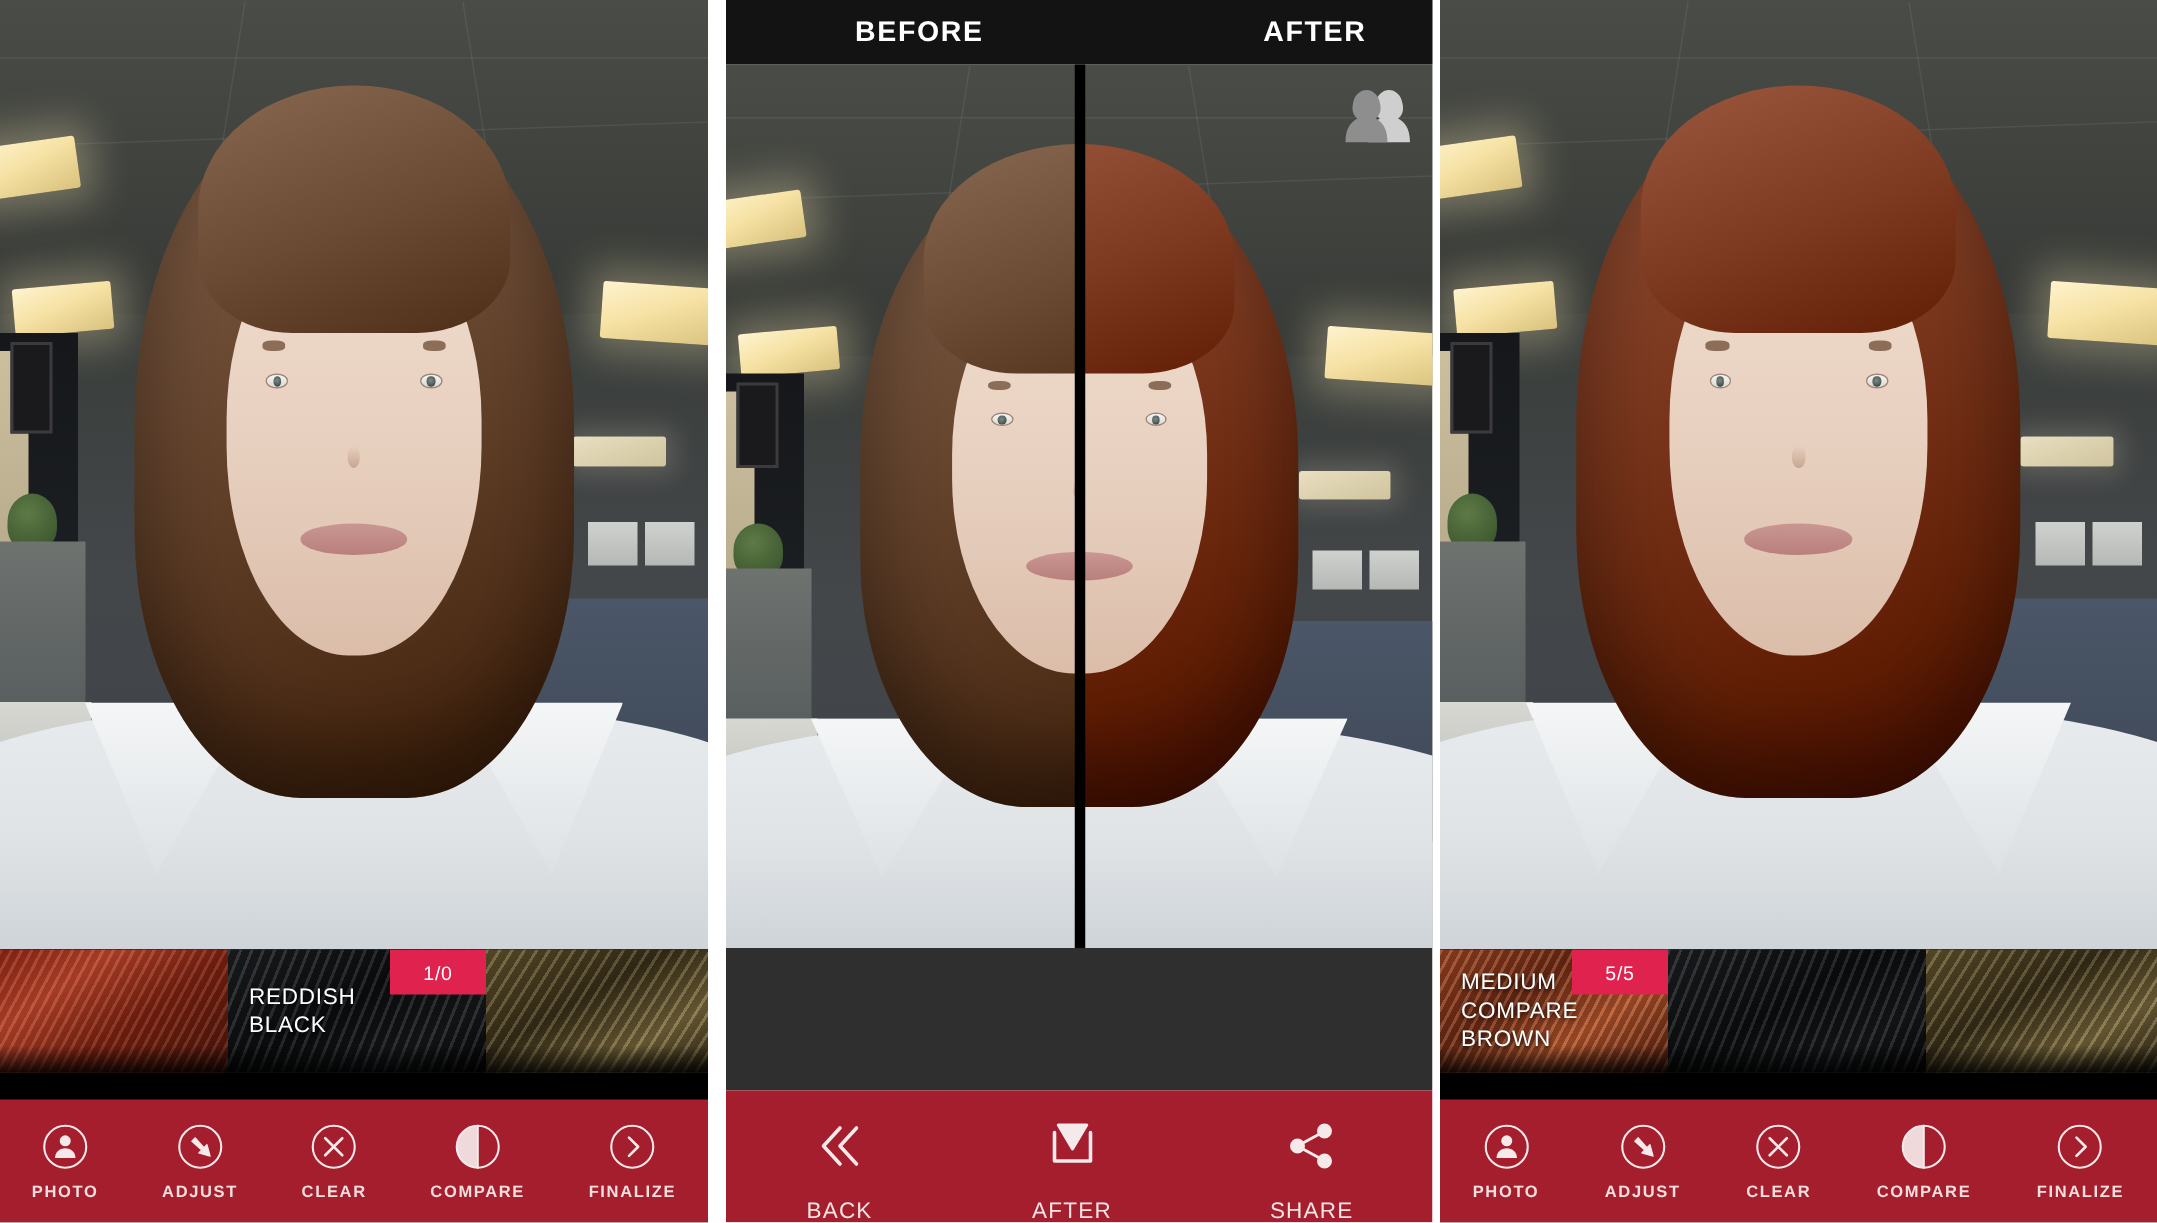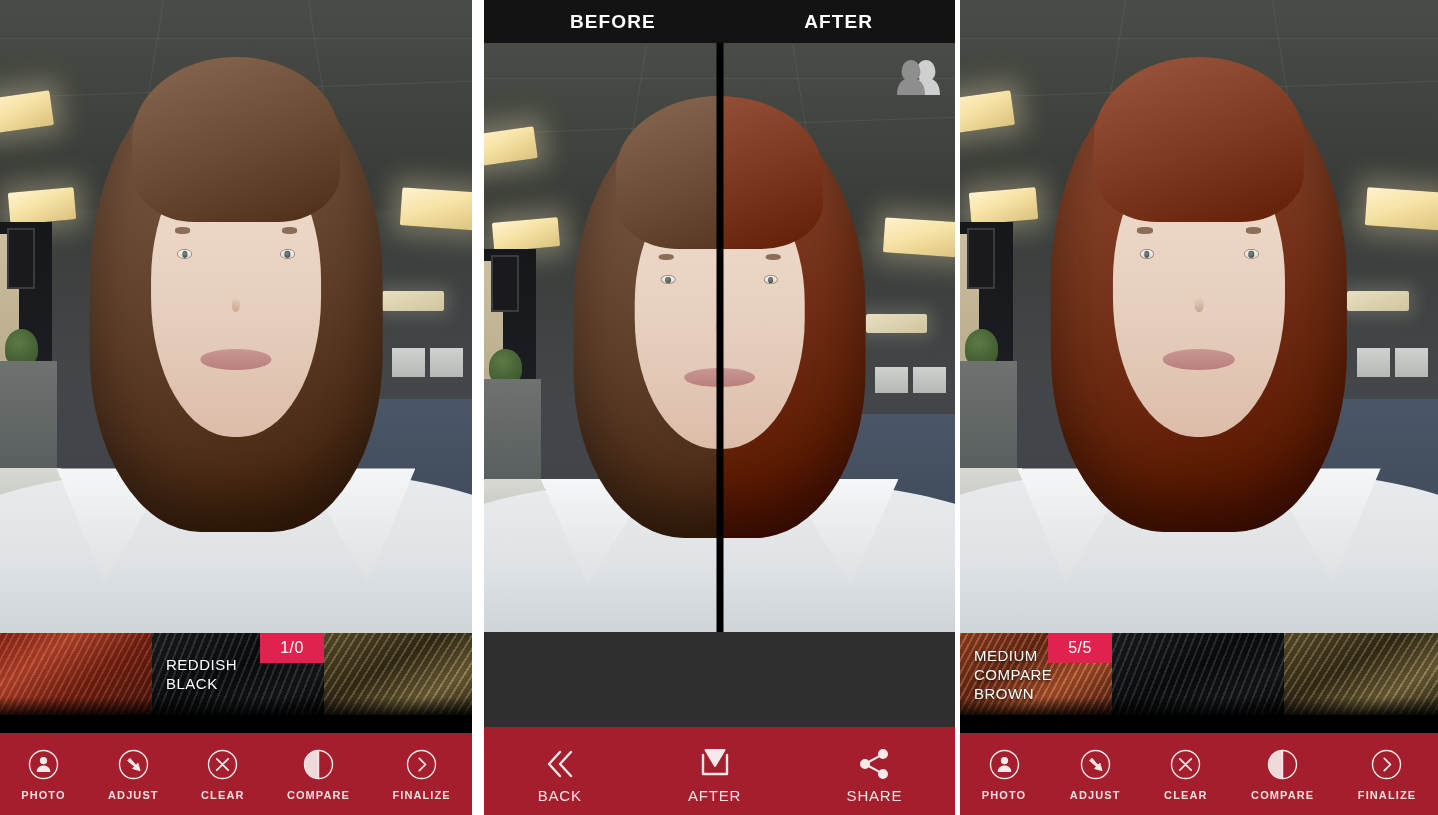--- a/index.html
+++ b/index.html
@@ -67,21 +67,21 @@
     width:42%;height:85%;border-radius:50%;
     background:radial-gradient(circle at 45% 40%,#7b8b86 0%,#52605d 55%,#21282a 100%);}
   .lips{position:absolute;left:50%;transform:translateX(-50%);
     width:11%;height:3.2%;border-radius:50%;
     background:linear-gradient(180deg,#c99792 0%,#b97f7c 100%);}
   .nose{position:absolute;left:50%;transform:translateX(-50%);
     width:5%;height:5%;border-radius:45%;
     background:linear-gradient(180deg,rgba(200,160,135,0) 0%,rgba(176,134,110,.55) 100%);}
 
   
-  .split-header{position:absolute;left:0;top:0;width:100%;height:43px;background:#141313;z-index:6;}
+  .split-header{position:absolute;left:0;top:0;width:100%;height:43px;background:#141313;z-index:6;padding-left:38px;}
   .split-header span{position:absolute;top:50%;transform:translateY(-50%);
     color:#ffffff;font-weight:bold;font-size:19px;letter-spacing:1.1px;}
   .sh-before{left:86px;}
   .sh-after{right:82px;margin-left:40px;}
   .split-divider{position:absolute;left:50%;transform:translateX(-50%);
     top:43px;bottom:0;width:7px;background:#000;z-index:5;}
   .split-half{position:absolute;top:43px;bottom:0;overflow:hidden;}
   .half-left{left:0;width:50%;}
   .half-right{right:0;width:50%;}
   .half-inner{position:absolute;top:0;height:100%;width:200%;}
@@ -104,34 +104,34 @@
       repeating-linear-gradient(122deg,rgba(255,245,215,.14) 0 2px,rgba(0,0,0,.22) 2px 7px),
       linear-gradient(150deg,#6a5a32 0%,#3b3119 40%,#7d6c3f 70%,#2a2312 100%);}
   .sw-redbrown{background:
       repeating-linear-gradient(118deg,rgba(255,220,190,.16) 0 2px,rgba(0,0,0,.18) 2px 6px),
       linear-gradient(145deg,#9d4524 0%,#6e2a14 35%,#b4552c 65%,#4b1a0c 100%);}
   .swatch-label{position:absolute;left:14px;top:50%;transform:translateY(-50%);
     color:#ffffff;font-size:15px;line-height:19px;letter-spacing:.5px;
     text-shadow:0 1px 3px rgba(0,0,0,.85);white-space:pre-line;}
   .swatch-badge{position:absolute;top:0;right:0;min-width:46px;height:30px;
     display:flex;align-items:center;justify-content:center;
-    color:#ffffff;font-size:16px;letter-spacing:.5px;padding:0 9px;}
+    color:#ffffff;font-size:13px;letter-spacing:.5px;padding:0 9px;}
   .strip-shadow{position:absolute;left:0;bottom:0;width:100%;height:18px;
     background:linear-gradient(180deg,rgba(0,0,0,0) 0%,rgba(0,0,0,.85) 100%);}
 
   
   .toolbar{position:absolute;left:0;bottom:0;width:100%;display:flex;
     align-items:flex-start;justify-content:space-around;}
   .tool{display:flex;flex-direction:column;align-items:center;gap:7px;
     padding-top:14px;cursor:pointer;}
   .tool-label{color:#f3dede;font-size:11px;font-weight:bold;letter-spacing:1.1px;}
   .tool-ico{width:35px;height:35px;display:block;}
   .toolbar.wide .tool-label{font-size:15px;letter-spacing:.8px;color:#f6e4e4;font-weight:normal;}
   .toolbar.wide .tool-ico{width:46px;height:42px;}
-  .toolbar.wide .tool{gap:2px;padding-top:16px;}
+  .toolbar.wide .tool{gap:14px;padding-top:16px;}
 
   .mid-dark{position:absolute;left:0;width:100%;background:#2f2f2f;}
 </style>
 </head>
 <body>
 
 <div class="stage">
 
   <div class="panel" id="panel-left">
     <div class="photo" id="left-photo" style="height: 633px;">

